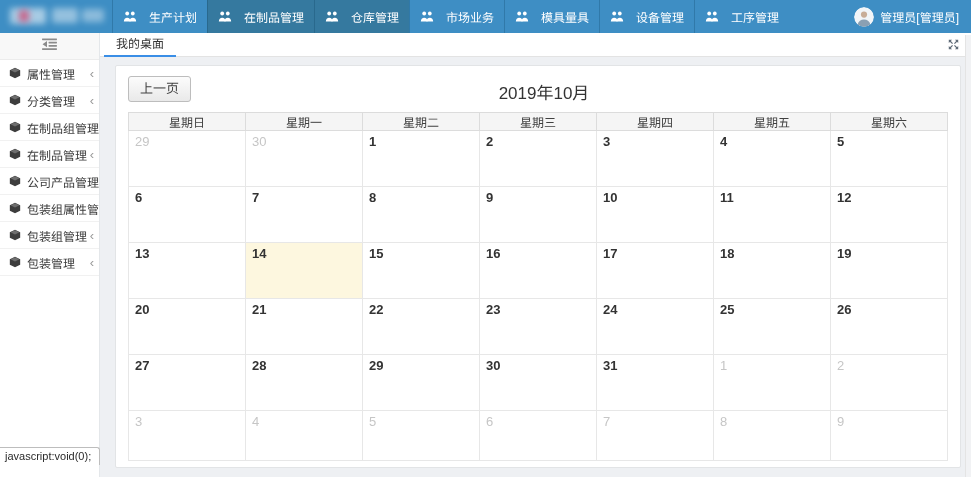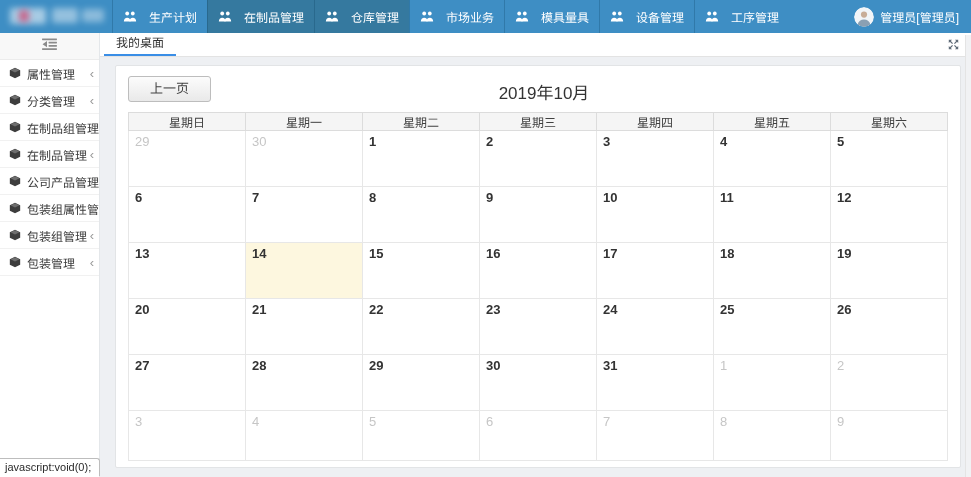--- a/index.html
+++ b/index.html
@@ -33,52 +33,52 @@
   .side-menu { list-style: none; }
   .side-item { position: relative; height: 27px; display: flex; align-items: center; gap: 6px;
     padding-left: 9px; border-bottom: 1px solid #f1f1f1; font-size: 12px; color: #3c3c3c;
     cursor: pointer; white-space: nowrap; }
   .side-item .cico { color: #3d3d3d; display: inline-flex; flex: 0 0 auto; }
   .side-item .chev { position: absolute; right: 5px; color: #999; font-size: 13px; line-height: 1; }
   .side-item .slabel { overflow: hidden; max-width: 72px; }
   
   .main { flex: 1; display: flex; flex-direction: column; background: #eef0f3; min-width: 0; }
   .tabbar { height: 24px; background: #fff; border-bottom: 1px solid #e3e3e3;
-    display: flex; align-items: flex-end; position: relative; flex: 0 0 auto; }
+    display: flex; align-items: center; position: relative; flex: 0 0 auto; }
   .tab { margin-left: 4px; padding: 0 12px; height: 24px; line-height: 22px; font-size: 12px;
     color: #333; border-bottom: 2px solid var(--tab-accent, #3a8ee6); cursor: pointer; }
   .expand { position: absolute; right: 12px; top: 6px; color: #5f6b77; cursor: pointer; display: inline-flex; }
   .content { flex: 1; padding: 8px 10px 9px 15px; min-height: 0; }
   .panel { background: #fff; border: 1px solid #e2e4e6; border-radius: 2px; height: 100%;
     padding: 10px 12px; overflow: hidden; }
   
   .cal-toolbar { position: relative; height: 27px; }
   .btn { font-size: 13px; color: #444; background: linear-gradient(#fcfcfc, #e9e9e9);
-    border: 1px solid #bdbdbd; border-radius: 3px; padding: 4px 21px; cursor: pointer;
+    border: 1px solid #bdbdbd; border-radius: 3px; padding: 4px 11px; cursor: pointer;
     font-family: inherit; line-height: 1.2; }
   .btn.disabled { background: #fbfbfb; color: #b9b9b9; }
   .cal-title { position: absolute; left: 12px; right: 0; top: 3px; text-align: center;
     font-size: 17px; color: #333; }
   .btn-group { position: absolute; right: 0; top: 0; display: flex; }
   .btn-group .btn:first-child { border-radius: 3px 0 0 3px; }
   .btn-group .btn:last-child { border-radius: 0 3px 3px 0; margin-left: -1px; }
   
   table.cal { width: 100%; border-collapse: collapse; table-layout: fixed; margin-top: 9px; }
   .cal th { background: #f5f5f5; border: 1px solid #dcdcdc; font-weight: 400; font-size: 12px;
     color: #404040; height: 17px; padding: 0; }
   .cal td { border: 1px solid #e7e7e7; vertical-align: top; padding: 3px 0 0 6px;
     font-size: 13px; font-weight: 700; color: #333; cursor: default; }
   .cal tr.r { height: 56px; }
   .cal tr.r-last { height: 50px; }
   .cal td.other { color: #c6c6c6; font-weight: 400; }
   .cal td.today { background: var(--today-bg, #fdf7df); }
   
   .scrolltrack { position: fixed; right: 0; top: 35px; bottom: 0; width: 6px;
     background: #f1f2f4; border-left: 1px solid #e4e4e4; }
-  .status { position: fixed; left: 0; bottom: 1px; background: #fff; border: 1px solid #bdbdbd;
+  .status { position: fixed; left: 0; bottom: 12px; background: #fff; border: 1px solid #bdbdbd;
     border-left: none; border-bottom: none; border-top-right-radius: 3px; font-size: 11px;
     color: #2a2a2a; padding: 2px 8px 3px 5px; z-index: 50; }
 </style>
 </head>
 <body>
 
 <header class="navbar">
   <div class="brand">
     <div class="blk b1"></div>
     <div class="blk b2"></div>

